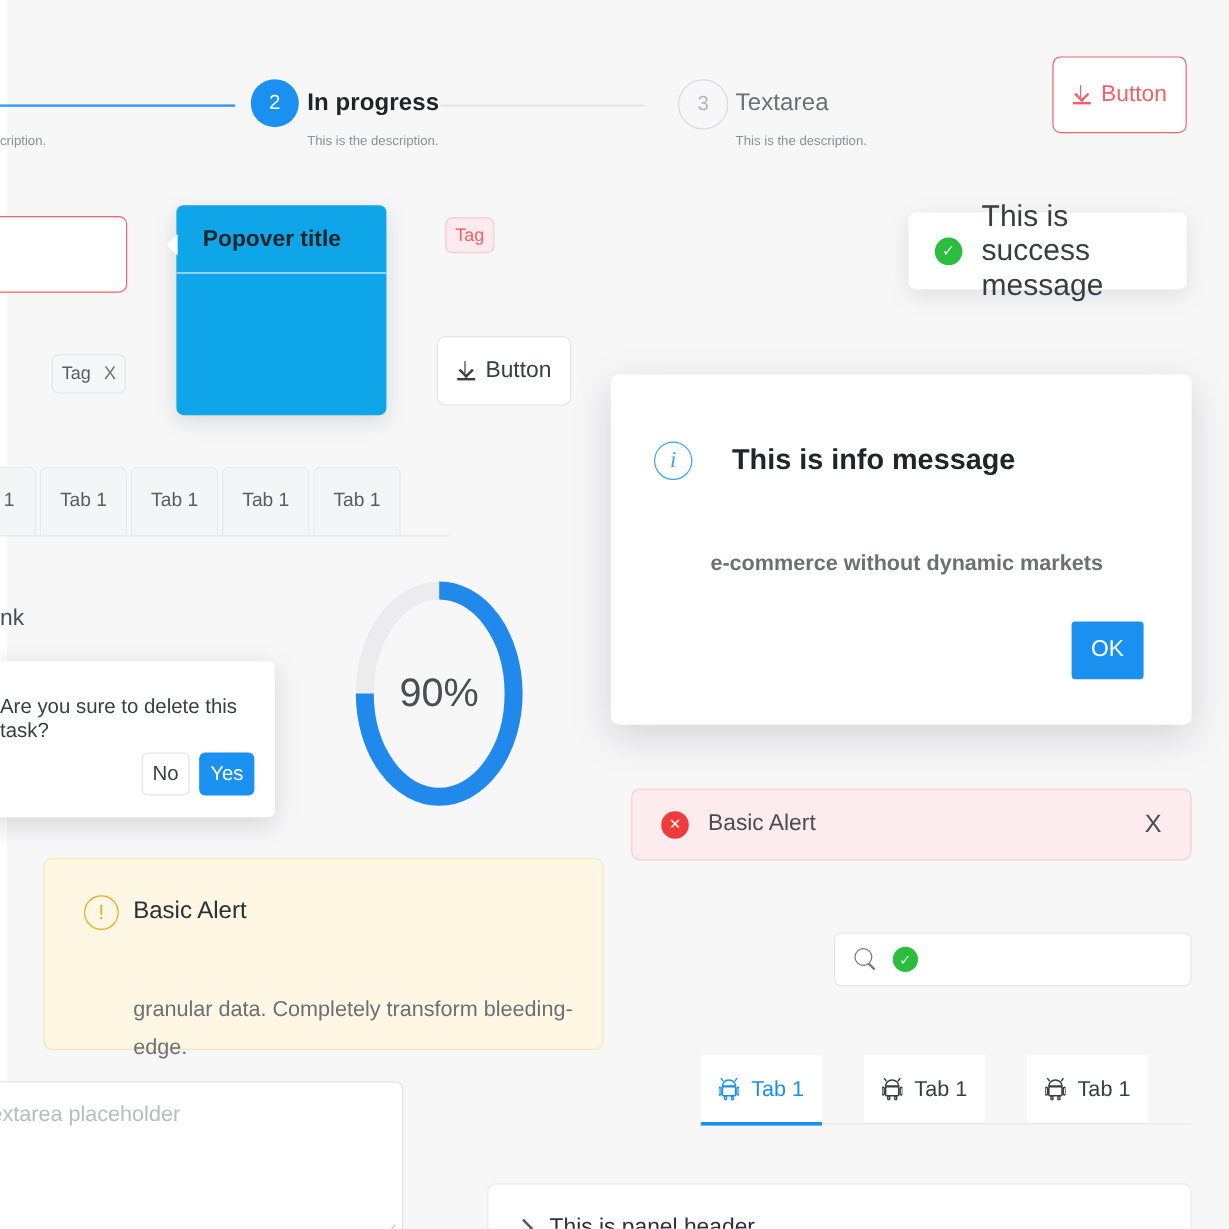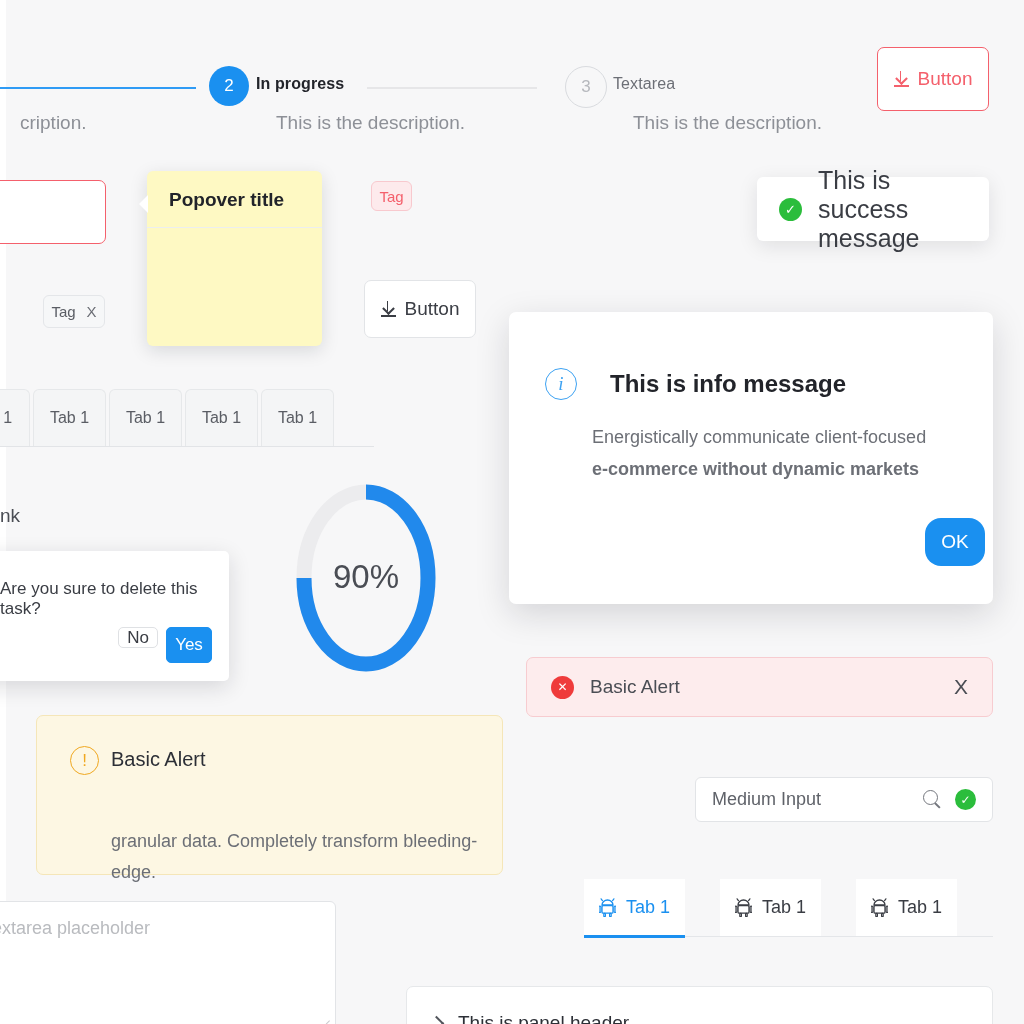--- a/index.html
+++ b/index.html
@@ -20,23 +20,23 @@
   .step-line{height:2px;}
   .step-line.done{background:#2f9bf5;}
   .step-line.todo{background:#e6e6e8;}
   .step-circle{
     width:40px;height:40px;border-radius:50%;
     display:flex;align-items:center;justify-content:center;
     font-size:17px;
   }
   .step-circle.active{background:#1a90f0;color:#fff;}
   .step-circle.idle{background:transparent;color:#b6b8bd;border:1.5px solid #d9dbdf;}
-  .step-title{font-size:16px;font-weight:bold;color:#22242a;letter-spacing:.1px;}
+  .step-title{font-size:20px;font-weight:bold;color:#22242a;letter-spacing:.1px;}
   .step-title.idle{font-weight:normal;color:#6c6f76;}
-  .step-desc{font-size:19px;color:#8d9097;margin-left:20px;}
+  .step-desc{font-size:11px;color:#8d9097;}
 
   
   .btn-danger-outline{
     border:1.6px solid #f4606c;border-radius:7px;background:#fff;
     color:#f4606c;font-size:19px;
     display:flex;align-items:center;justify-content:center;gap:9px;
     box-sizing:border-box;
   }
   .btn-default{
     border:1px solid #e2e4e7;border-radius:7px;background:#fff;
@@ -47,21 +47,21 @@
   .dl-ico{display:inline-block;width:15px;height:16px;position:relative;}
   .dl-ico i{position:absolute;left:6px;top:0;width:1.7px;height:10px;background:currentColor;}
   .dl-ico b{position:absolute;left:2px;top:6px;width:9px;height:1.7px;background:currentColor;
             transform:rotate(45deg);transform-origin:left center;}
   .dl-ico u{position:absolute;right:2px;top:6px;width:9px;height:1.7px;background:currentColor;
             transform:rotate(-45deg);transform-origin:right center;}
   .dl-ico s{position:absolute;left:0;bottom:0;width:15px;height:1.7px;background:currentColor;}
 
   
   .popover{
-    background:#fef9c3;border-radius:6px;
+    background:#0ea5e9;border-radius:6px;
     box-shadow:0 5px 18px rgba(18,22,33,.13);
     box-sizing:border-box;
   }
   .popover-arrow{
     position:absolute;left:-8px;top:24px;width:0;height:0;
     border-top:9px solid transparent;border-bottom:9px solid transparent;
     border-right:9px solid #fff;
   }
   .popover-title{
     font-size:19px;font-weight:bold;color:#22242a;
@@ -126,22 +126,22 @@
   }
   .modal-title{font-size:24px;font-weight:bold;color:#22242a;}
   .modal-body{font-size:18px;color:#6c6f76;line-height:1.75;}
   .info-ico{
     width:30px;height:30px;border-radius:50%;border:1.7px solid #3da2f2;
     color:#3da2f2;font-size:19px;font-style:italic;
     display:flex;align-items:center;justify-content:center;
     font-family:"Liberation Serif","DejaVu Serif",serif;flex:none;
   }
   .btn-ok{
-    background:#1a90f0;color:#fff;border:none;border-radius:16px;
-    font-size:19px;display:flex;align-items:center;justify-content:center;margin-left:32px;
+    background:#1a90f0;color:#fff;border:none;border-radius:3px;
+    font-size:19px;display:flex;align-items:center;justify-content:center;
   }
 
   
   .alert-warn{
     background:#fdf7e3;border:1px solid #f5e6b8;border-radius:7px;box-sizing:border-box;
   }
   .alert-title{font-size:20px;color:#2c2f36;}
   .alert-body{font-size:18px;color:#6c6f76;line-height:1.72;}
   .warn-ico{
     width:27px;height:27px;border-radius:50%;border:1.7px solid #f0a820;
@@ -276,60 +276,58 @@
     <div class="tab-plain" style="width:73px;height:57px;">
       <span>Tab 1</span>
       </div>
   </div>
   <div class="abs tab-underline" style="left:0px;top:446px;width:374px;"></div>
 
   <div class="abs" style="left:0px;top:505px;font-size:19px;color:#4a4d54;">nk</div>
 
   <div class="abs confirm" style="left:-46px;top:551px;width:275px;height:130px;">
     <div class="confirm-text abs" style="left:46px;top:28px;">Are you sure to delete this task?</div>
-    <div class="abs btn-sm plain" style="left:164px;top:76px;width:40px;height:21px;text-align:right;">
+    <div class="abs btn-sm plain" style="left:164px;top:76px;width:40px;height:36px;text-align:right;">
       <span>No</span>
       </div>
     <div class="abs btn-sm primary" style="left:212px;top:76px;width:46px;height:36px;">
       <span>Yes</span>
       </div>
   </div>
 
   <div class="abs" style="left:291px;top:478px;width:150px;height:200px;">
     <svg width="150" height="200" viewBox="0 0 150 200">
       <ellipse cx="75" cy="100" rx="62" ry="86" fill="none" stroke="#ececee" stroke-width="15"></ellipse>
       <path d="M 75 14 A 62 86 0 1 1 13 100" fill="none" stroke="#2189ec" stroke-width="15" stroke-linecap="butt"></path>
     </svg>
     <div class="abs ring-label" style="left:0;top:80px;width:150px;text-align:center;">90%</div>
   </div>
 
   <div class="abs modal" style="left:509px;top:312px;width:484px;height:292px;">
     <div class="abs info-ico" style="left:36px;top:56px;">i</div>
     <div class="abs modal-title" style="left:101px;top:58px;">This is info message</div>
-    <div class="abs modal-body" style="left:83px;top:110px;">Energistically communicate client-focused</div>
     <div class="abs modal-body" style="left:83px;top:142px;font-weight:bold;">e-commerce without dynamic markets</div>
     <div class="abs btn-ok" style="left:384px;top:206px;width:60px;height:48px;">
       <span>OK</span>
       </div>
   </div>
 
   <div class="abs alert-danger" style="left:526px;top:657px;width:467px;height:60px;">
     <span class="circ-ico error">✕</span>
     <span class="alert-danger-text">Basic Alert</span>
     <span class="alert-close">X</span>
   </div>
 
   <div class="abs alert-warn" style="left:36px;top:715px;width:467px;height:160px;">
     <div class="abs warn-ico" style="left:33px;top:30px;">!</div>
     <div class="abs alert-title" style="left:74px;top:32px;">Basic Alert</div>
     <div class="abs alert-body" style="left:74px;top:110px;">granular data. Completely transform bleeding-edge.</div>
   </div>
 
   <div class="abs input-box" style="left:695px;top:777px;width:298px;height:45px;">
-    <span class="input-val">Medium Input</span>
     <span class="search-ico">
         <em></em>
         <em></em>
       </span>
     <span class="circ-ico success" style="width:21px;height:21px;font-size:12px;">✓</span>
   </div>
 
   <div class="abs" style="left:584px;top:879px;width:409px;height:60px;">
     <div class="abs itab active" style="left:0;top:0;width:101px;height:57px;">
       <svg class="android" width="17" height="19" viewBox="0 0 17 19">

